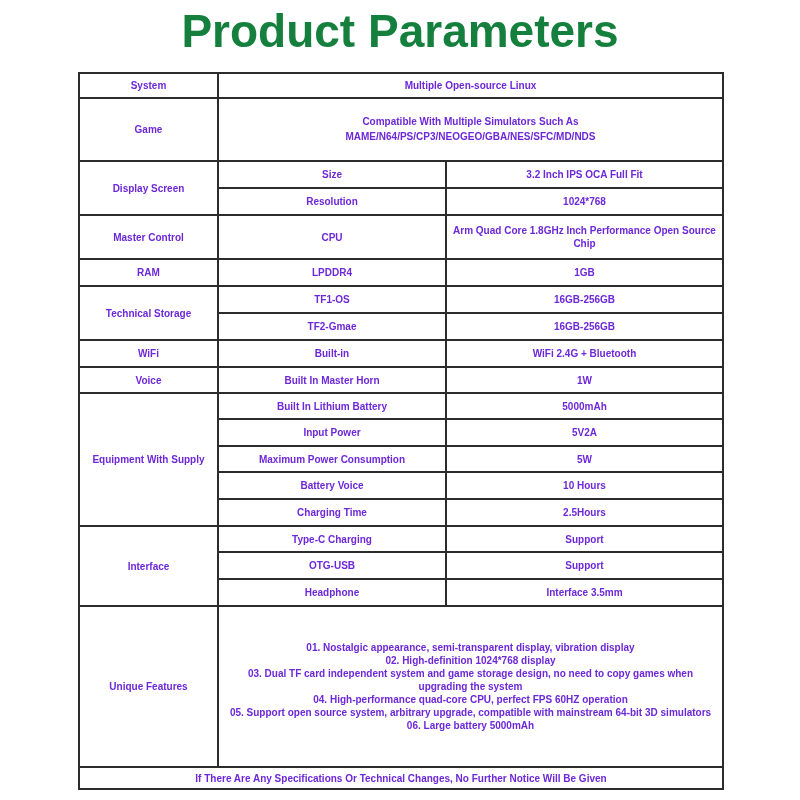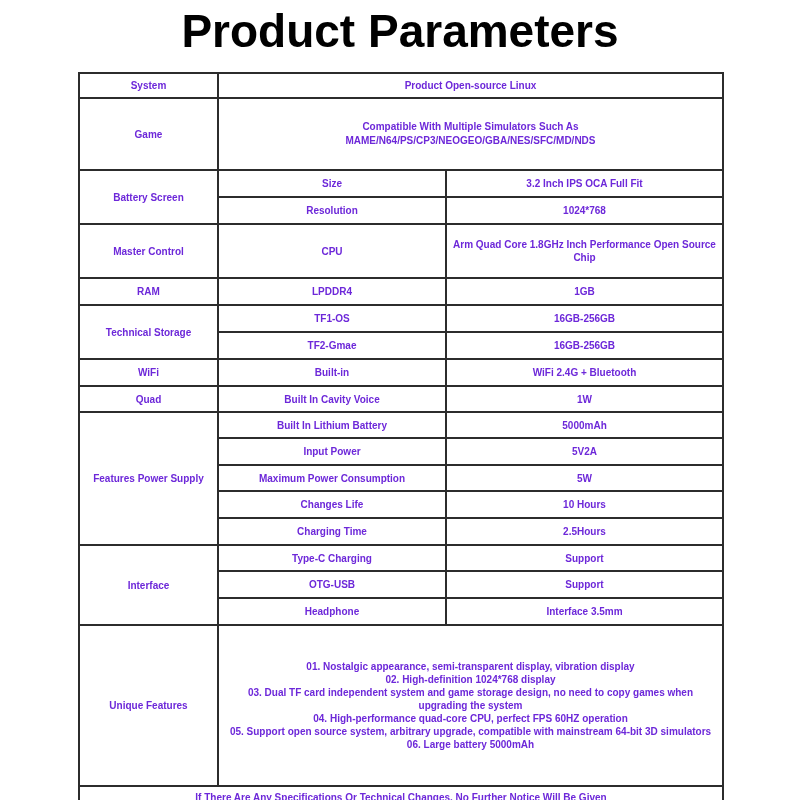--- a/index.html
+++ b/index.html
@@ -21,21 +21,21 @@
   }
   .title {
     position: absolute;
     top: 2px;
     left: 0;
     width: 800px;
     text-align: center;
     font-size: 46px;
     font-weight: 700;
     letter-spacing: 0px;
-    color: #000000;
+    color: #15803d;
     line-height: 58px;
   }
   table.spec {
     position: absolute;
     left: 78px;
     top: 72px;
     width: 644px;
     border-collapse: collapse;
     table-layout: fixed;
   }
@@ -63,55 +63,55 @@
   td.footer-cell {
     font-size: 14.5px;
     font-weight: 700;
     padding: 1px 4px;
     margin-left: 43px;
   }
   .h22 { height: 22px; }
   .h25 { height: 25px; }
   .h26 { height: 26px; }
   .h27 { height: 27px; }
-  .h54 { height: 54px; }
-  .h55 { height: 72px; margin-left: 38px; }
+  .h54 { height: 44px; }
+  .h55 { height: 63px; margin-left: 38px; }
   .h161 { height: 161px; }
   .two-line div { line-height: 1.45; }
 </style>
 </head>
 <body>
 
 <div class="page">
 
   <div class="title">Product Parameters</div>
 
   <table class="spec">
     <colgroup>
       <col style="width:139px">
       <col style="width:228px">
       <col style="width:277px">
     </colgroup>
 
     <tbody>
         <tr class="h25">
       <td class="cat">System</td>
-      <td colspan="2">Product Open-source Linux</td>
+      <td colspan="2">Multiple Open-source Linux</td>
     </tr>
 
     <tr class="h55">
       <td class="cat">Game</td>
       <td colspan="2" class="two-line">
         <div>Compatible With Multiple Simulators Such As</div>
         <div>MAME/N64/PS/CP3/NEOGEO/GBA/NES/SFC/MD/NDS</div>
       </td>
     </tr>
 
     <tr class="h27">
-      <td class="cat" rowspan="2">Battery Screen</td>
+      <td class="cat" rowspan="2">Display Screen</td>
       <td>Size</td>
       <td>3.2 Inch IPS OCA Full Fit</td>
     </tr>
     <tr class="h27">
       <td>Resolution</td>
       <td class="red-value">1024*768</td>
     </tr>
 
     <tr class="h54">
       <td class="cat">Master Control</td>
@@ -135,40 +135,40 @@
       <td>16GB-256GB</td>
     </tr>
 
     <tr class="h27">
       <td class="cat">WiFi</td>
       <td>Built-in</td>
       <td>WiFi 2.4G + Bluetooth</td>
     </tr>
 
     <tr class="h26">
-      <td class="cat">Quad</td>
-      <td>Built In Cavity Voice</td>
+      <td class="cat">Voice</td>
+      <td>Built In Master Horn</td>
       <td>1W</td>
     </tr>
 
     <tr class="h26">
-      <td class="cat" rowspan="5">Features Power Supply</td>
+      <td class="cat" rowspan="5">Equipment With Supply</td>
       <td>Built In Lithium Battery</td>
       <td class="red-value">5000mAh</td>
     </tr>
     <tr class="h27">
       <td>Input Power</td>
       <td>5V2A</td>
     </tr>
     <tr class="h26">
       <td>Maximum Power Consumption</td>
       <td>5W</td>
     </tr>
     <tr class="h27">
-      <td>Changes Life</td>
+      <td>Battery Voice</td>
       <td>10 Hours</td>
     </tr>
     <tr class="h27">
       <td>Charging Time</td>
       <td>2.5Hours</td>
     </tr>
 
     <tr class="h26">
       <td class="cat" rowspan="3">Interface</td>
       <td>Type-C Charging</td>

